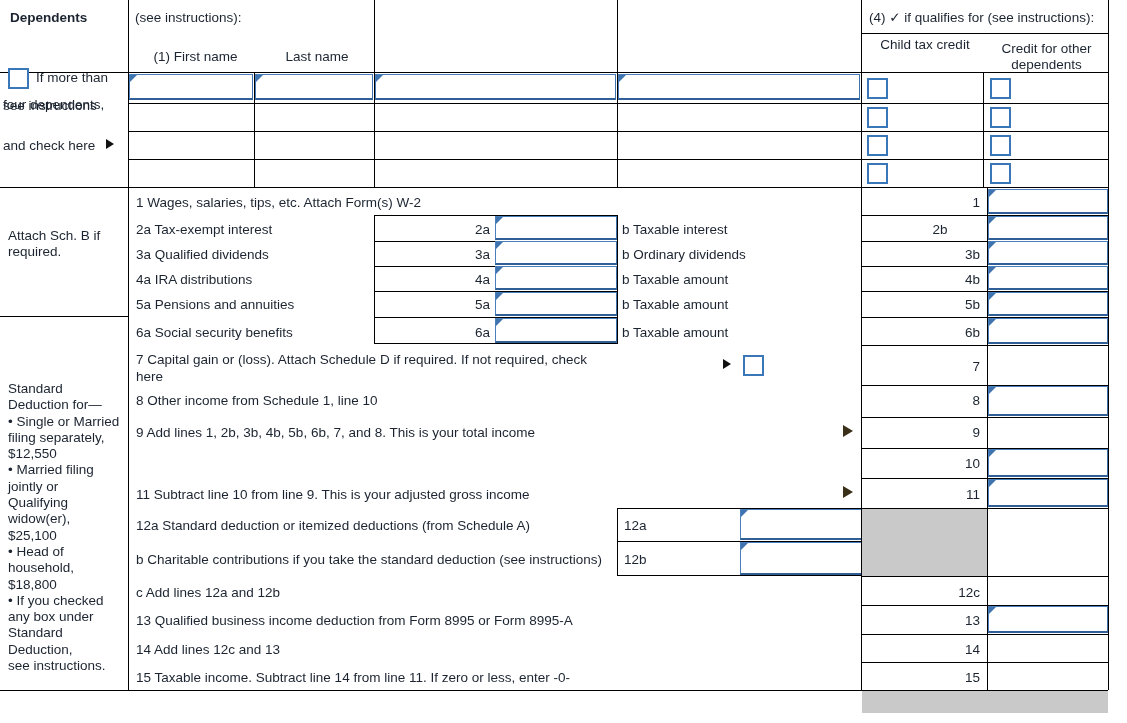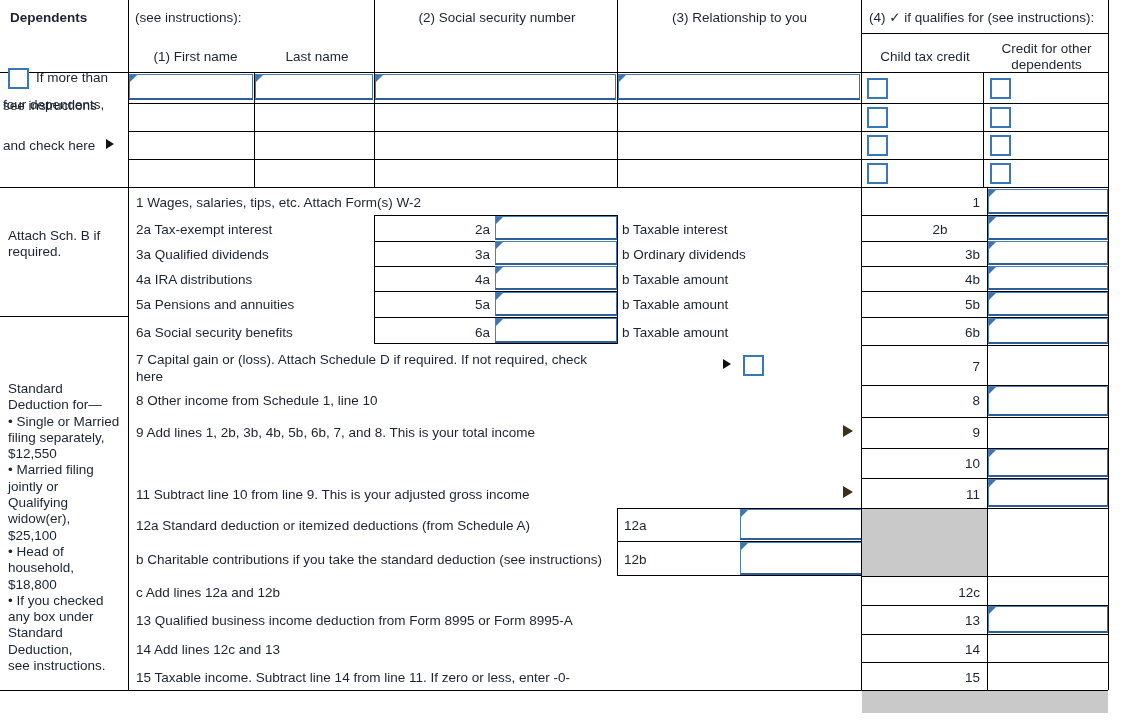--- a/index.html
+++ b/index.html
@@ -82,24 +82,22 @@
 
   <div class="abs txt" style="left:36px;top:69px;width:92px;">If more than</div>
   <div class="abs txt" style="left:3px;top:96px;width:125px;">four dependents,</div>
   <div class="abs txt" style="left:3px;top:97px;width:125px;">see instructions</div>
   <div class="abs txt" style="left:3px;top:137px;width:120px;">and check here</div>
   <div class="caret-sm" style="left:106px;top:139px;"></div>
 
   <div class="abs txt" style="left:135px;top:9px;width:240px;">(see instructions):</div>
   <div class="abs txt ctr" style="left:133px;top:48px;width:125px;">(1) First name</div>
   <div class="abs txt ctr" style="left:258px;top:48px;width:118px;">Last name</div>
-  <div class="abs txt ctr" style="left:376px;top:9px;width:242px;">(2) Social security number</div>
-  <div class="abs txt ctr" style="left:619px;top:9px;width:241px;">(3) Relationship to you</div>
   <div class="abs txt" style="left:869px;top:9px;width:245px;">(4) ✓ if qualifies for (see instructions):</div>
-  <div class="abs txt ctr" style="left:866px;top:48px;width:118px;text-align:center;">Child tax credit</div>
+  <div class="abs txt ctr" style="left:866px;top:36px;width:118px;text-align:center;">Child tax credit</div>
   <div class="abs txt ctr" style="left:985px;top:40px;width:123px;">Credit for other</div>
   <div class="abs txt ctr" style="left:985px;top:56px;width:123px;">dependents</div>
 
   <div class="abs" style="left:128px;top:103px;width:980px;height:0;border-top:1.1px solid #000;"></div>
   <div class="abs" style="left:128px;top:131px;width:980px;height:0;border-top:1.1px solid #000;"></div>
   <div class="abs" style="left:128px;top:159px;width:980px;height:0;border-top:1.1px solid #000;"></div>
 
   <div class="abs" style="left:254px;top:72px;width:0;height:115px;border-left:1.1px solid #000;"></div>
   <div class="abs" style="left:374px;top:0px;width:0;height:187px;border-left:1.1px solid #000;"></div>
   <div class="abs" style="left:617px;top:0px;width:0;height:187px;border-left:1.1px solid #000;"></div>

